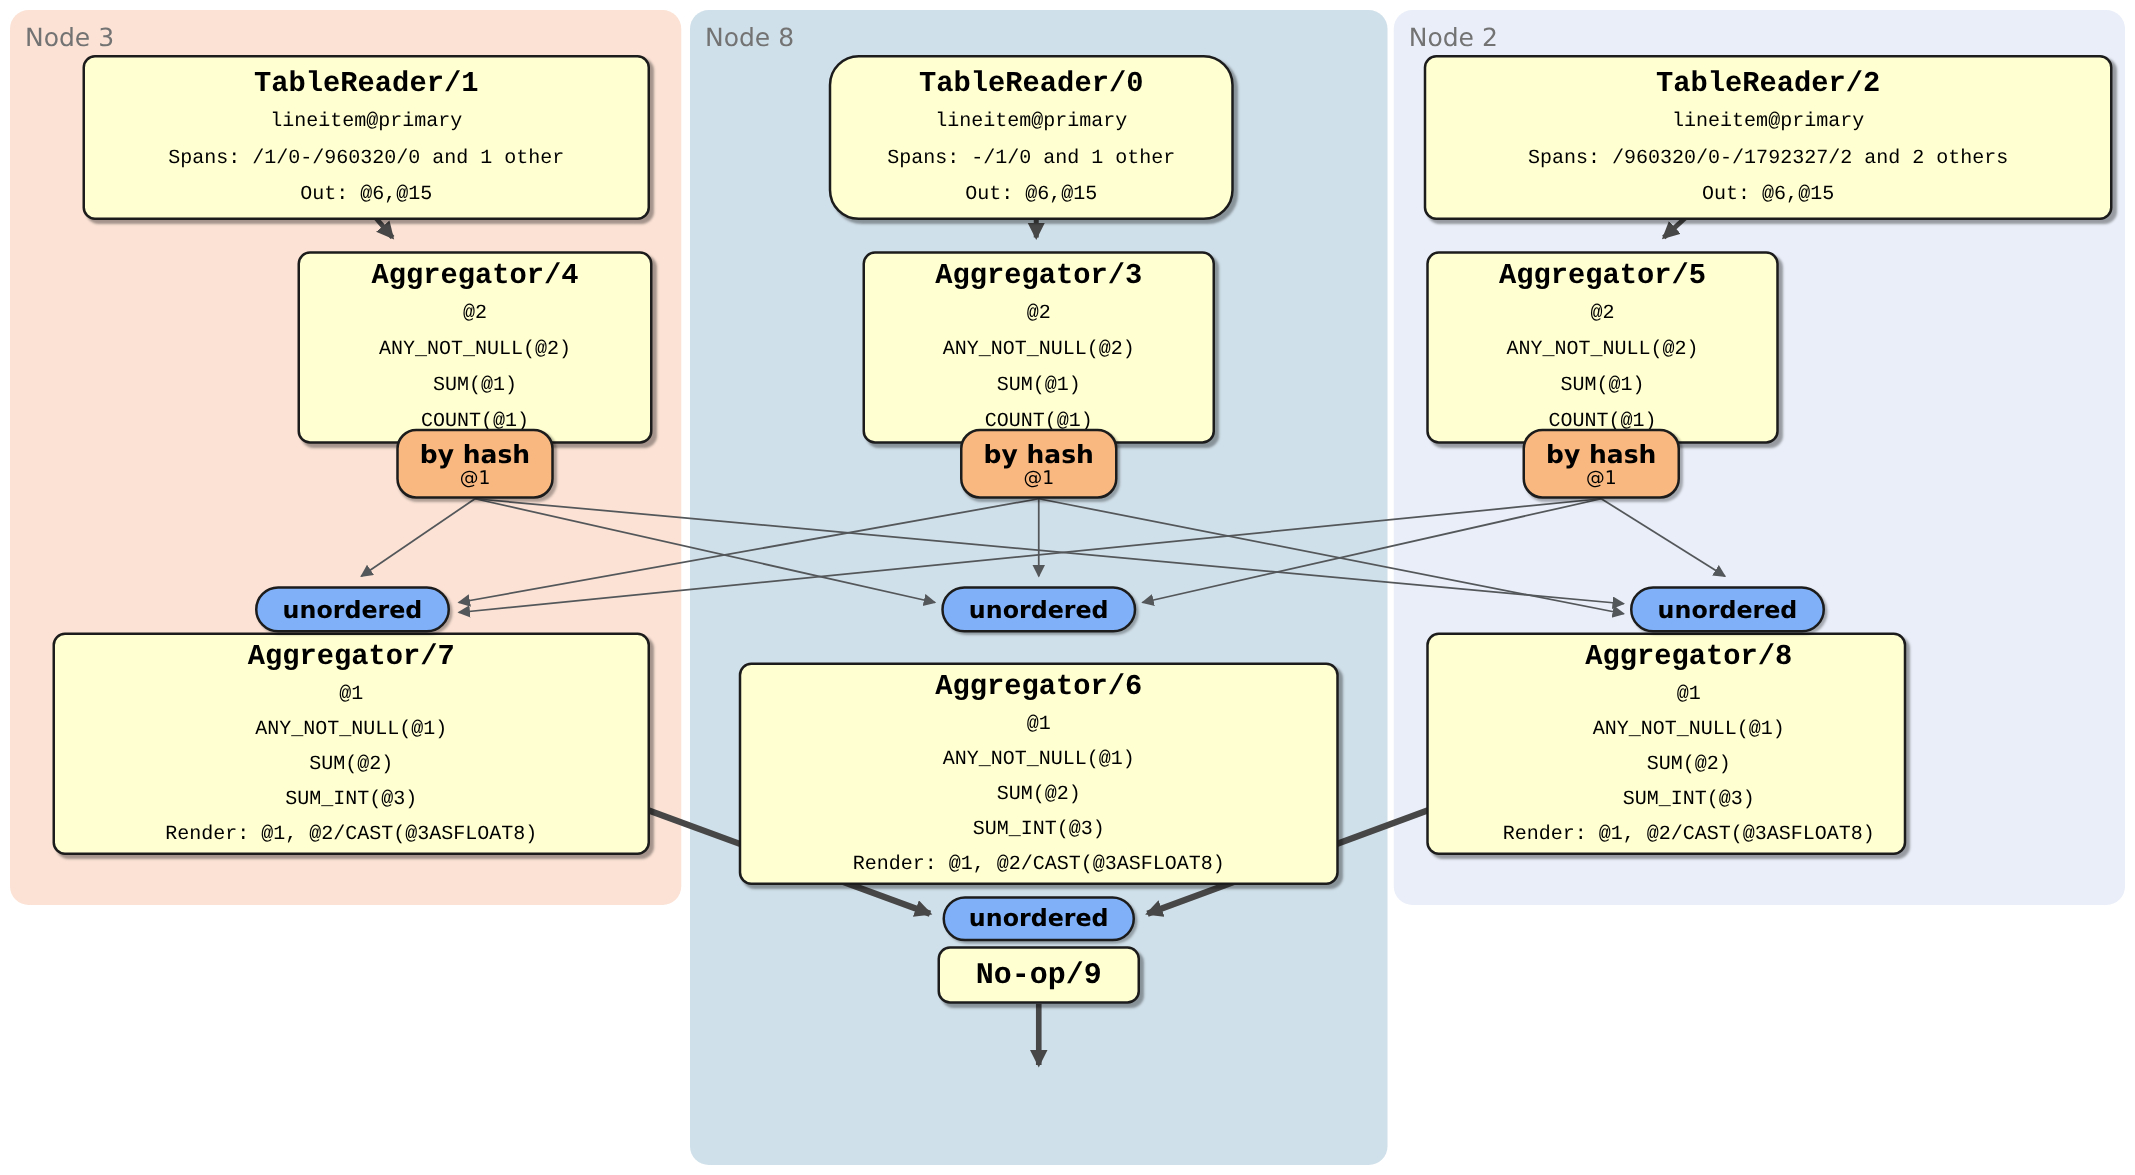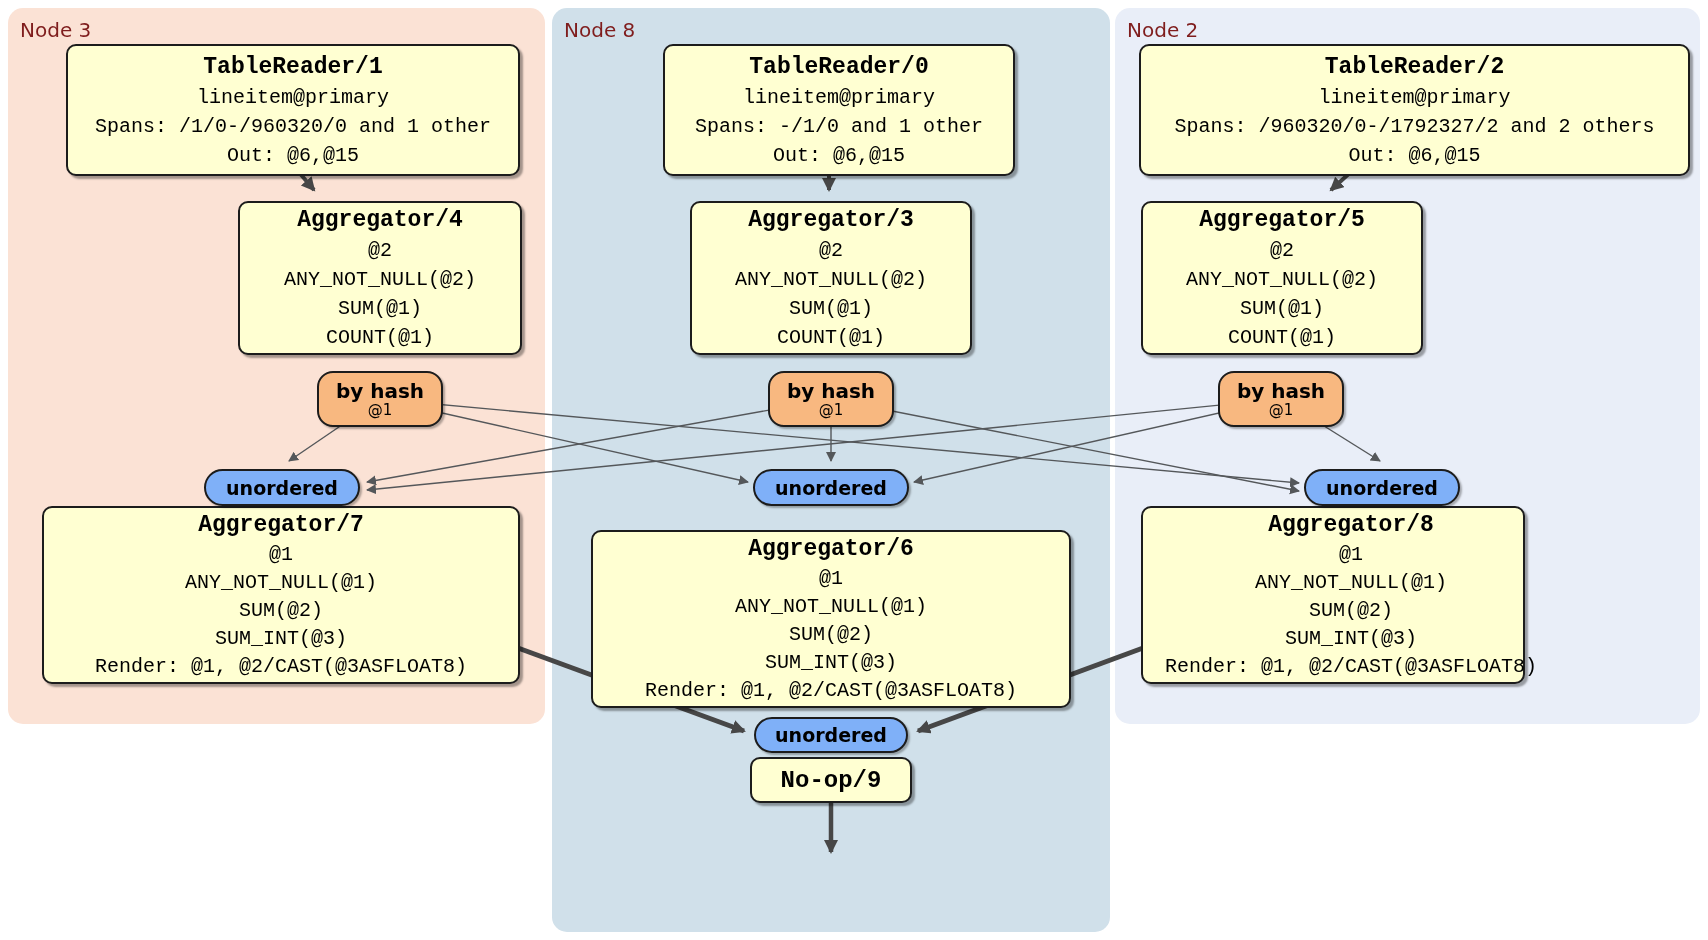--- a/index.html
+++ b/index.html
@@ -12,38 +12,38 @@
     --stream-pill-bg:#7fb0f8;
     --edge-thin:#54575a;
     --edge-thick:#474747;
   }
   html,body{margin:0;padding:0;background:#ffffff;}
   .canvas{
     position:relative;width:1708px;height:940px;overflow:hidden;
     font-family:"DejaVu Sans","Liberation Sans",sans-serif;color:#000;
   }
   .region{position:absolute;border-radius:15px;z-index:0;}
-  .region-label{position:absolute;top:10px;left:12px;font-size:20px;color:#7f1d1d;}
+  .region-label{position:absolute;top:10px;left:12px;font-size:20px;color:#737373;}
   .edges{position:absolute;left:0;top:0;z-index:1;}
   .pbox{
     position:absolute;z-index:2;background:var(--box-bg);
     border:2px solid var(--box-border);border-radius:10px;
     box-shadow:3px 3px 2px rgba(0,0,0,0.35);
     display:flex;flex-direction:column;justify-content:center;align-items:center;
     text-align:center;box-sizing:border-box;padding:2px 8px;font-family:Liberation Mono, monospace;
   }
   .pbox .t{font-weight:bold;font-size:23px;line-height:32px;white-space:nowrap;}
-  .pbox .l{font-size:20px;line-height:29px;white-space:nowrap;}
+  .pbox .l{font-size:16px;line-height:29px;white-space:nowrap;}
   .pbox.h6 .l{line-height:28px;}
   .pill{
     position:absolute;z-index:3;border:2px solid var(--box-border);
     box-sizing:border-box;display:flex;flex-direction:column;justify-content:center;
     align-items:center;text-align:center;box-shadow:2px 2px 2px rgba(0,0,0,0.3);
   }
-  .pill.hash{background:var(--hash-pill-bg);border-radius:16px;margin-top:28px;}
+  .pill.hash{background:var(--hash-pill-bg);border-radius:16px;}
   .pill.hash .t{font-weight:bold;font-size:20px;line-height:22px;}
   .pill.hash .d{font-size:15px;line-height:17px;}
   .pill.stream{background:var(--stream-pill-bg);border-radius:19px;}
   .pill.stream .t{font-weight:bold;font-size:19px;line-height:20px;}
   .bigt{font-weight:bold;font-size:24px;}
 </style>
 </head>
 <body>
 
 <div class="canvas">
@@ -119,21 +119,21 @@
   </div>
   <div class="pbox h6" style="left:42px;top:506px;width:478px;height:178px;">
     <div class="t">Aggregator/7</div>
     <div class="l">@1</div>
     <div class="l">ANY_NOT_NULL(@1)</div>
     <div class="l">SUM(@2)</div>
     <div class="l">SUM_INT(@3)</div>
     <div class="l">Render: @1, @2/CAST(@3ASFLOAT8)</div>
   </div>
 
-  <div class="pbox" style="left:663px;top:44px;width:352px;height:132px;">
+  <div class="pbox" style="left:663px;top:44px;width:324px;height:132px;border-radius:24px;">
     <div class="t">TableReader/0</div>
     <div class="l">lineitem@primary</div>
     <div class="l">Spans: -/1/0 and 1 other</div>
     <div class="l">Out: @6,@15</div>
   </div>
   <div class="pbox" style="left:690px;top:201px;width:282px;height:154px;">
     <div class="t">Aggregator/3</div>
     <div class="l">@2</div>
     <div class="l">ANY_NOT_NULL(@2)</div>
     <div class="l">SUM(@1)</div>

